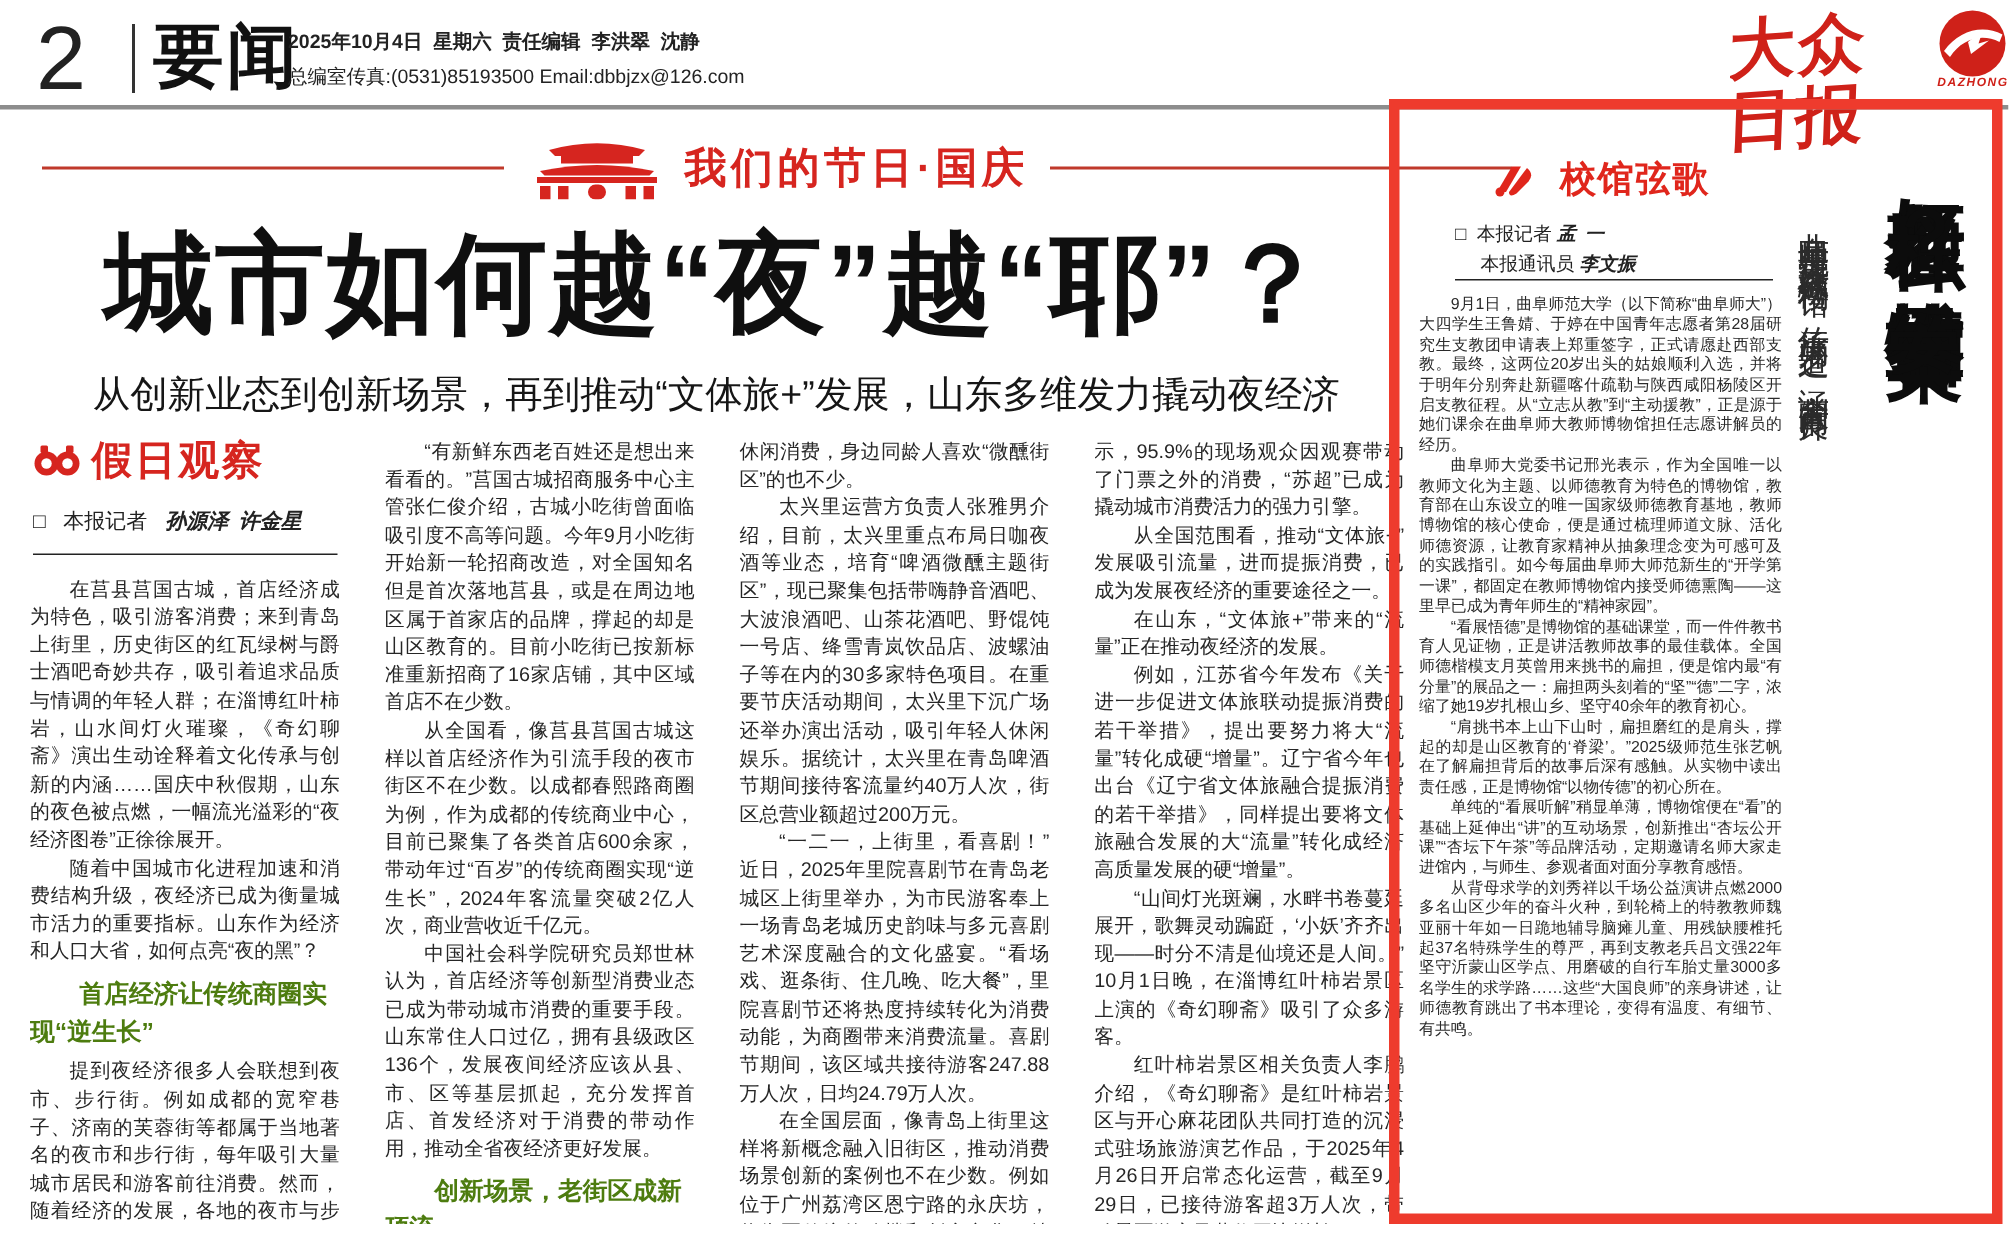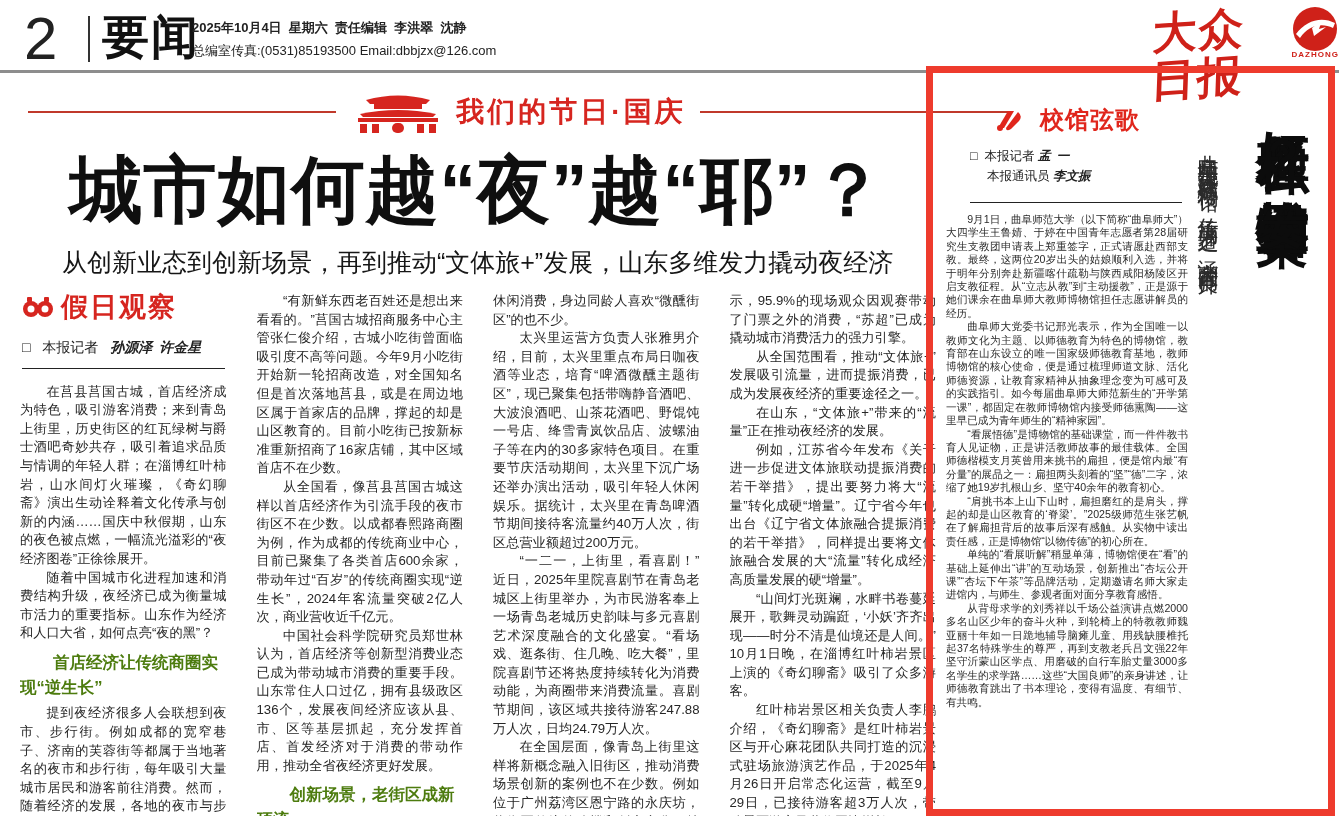--- a/index.html
+++ b/index.html
@@ -13,21 +13,21 @@
   
   .page-num{left:24px;top:4px;font-size:60px;font-weight:300;color:#222;letter-spacing:0;}
   .head-divider{left:88px;top:16px;width:2px;height:46px;background:#333;}
   .section-title{left:102px;top:6px;font-size:47px;font-weight:900;color:#111;letter-spacing:2px;}
   .head-info{left:192px;top:17px;font-size:13px;color:#222;line-height:1.75;}
   .head-info .l1{font-weight:700;}
   .masthead{left:1152px;top:6px;display:flex;align-items:flex-start;}
   .masthead-text{font-family:"Liberation Serif",serif;font-size:44px;font-weight:700;color:#cf2119;
     transform:skewX(-6deg) rotate(-4deg);letter-spacing:2px;line-height:1.1;}
   .emblem{margin-left:6px;text-align:center;}
-  .emblem .sub{font-size:8px;font-weight:700;color:#cf2119;letter-spacing:1px;margin-top:-2px;}
+  .emblem .sub{font-size:8px;font-weight:700;font-style:italic;color:#cf2119;letter-spacing:1px;margin-top:-2px;}
   .head-rule{left:0;top:70px;width:1339px;height:3px;background:#8d8d8d;z-index:1;}
 
   
   .banner{left:28px;top:88px;width:980px;height:48px;display:flex;align-items:center;z-index:0;}
   .banner .line{flex:1;height:2px;background:#c0392b;}
   .banner .mid{display:flex;align-items:center;margin:0 14px;gap:10px;}
   .banner-label{font-size:28px;font-weight:900;color:#d6251f;letter-spacing:3px;
     font-family:"Liberation Sans",sans-serif;}
 
   
@@ -52,21 +52,21 @@
 
   
   .annotation-box{left:926px;top:66px;width:395px;height:736px;border:7px solid #ee3b2d;
     z-index:6;pointer-events:none;background:transparent;}
 
   
   .side-text{left:946px;top:90px;width:242px;height:736px;z-index:2;font-size:10.6px;
     line-height:13.4px;text-align:justify;color:#2a2a2a;}
   .side-kicker{display:flex;justify-content:center;align-items:center;gap:16px;margin:18px 0 14px 0;}
   .side-kicker-label{font-size:24px;font-weight:900;color:#e0261c;letter-spacing:1px;}
-  .side-byline{margin:0 6px 10px 24px;border-bottom:1.5px solid #222;padding-bottom:16px;
+  .side-byline{margin:0 6px 10px 24px;border-bottom:1.5px solid #222;padding-bottom:0;
     font-size:12.5px;line-height:1.6;color:#222;}
   .side-byline .names{font-family:"Liberation Serif",serif;font-weight:700;font-style:italic;}
   .side-body p{margin:0;text-indent:2em;}
   .side-subtitle{left:1194px;top:138px;height:672px;writing-mode:vertical-rl;font-size:21px;
     letter-spacing:3px;color:#2b2b2b;font-weight:500;z-index:2;}
   .side-headline{left:1242px;top:90px;height:728px;writing-mode:vertical-rl;font-size:53px;
     font-weight:900;color:#0c0c0c;letter-spacing:2px;z-index:2;line-height:1.55;}
   svg{display:block;}
 </style>
 </head>

